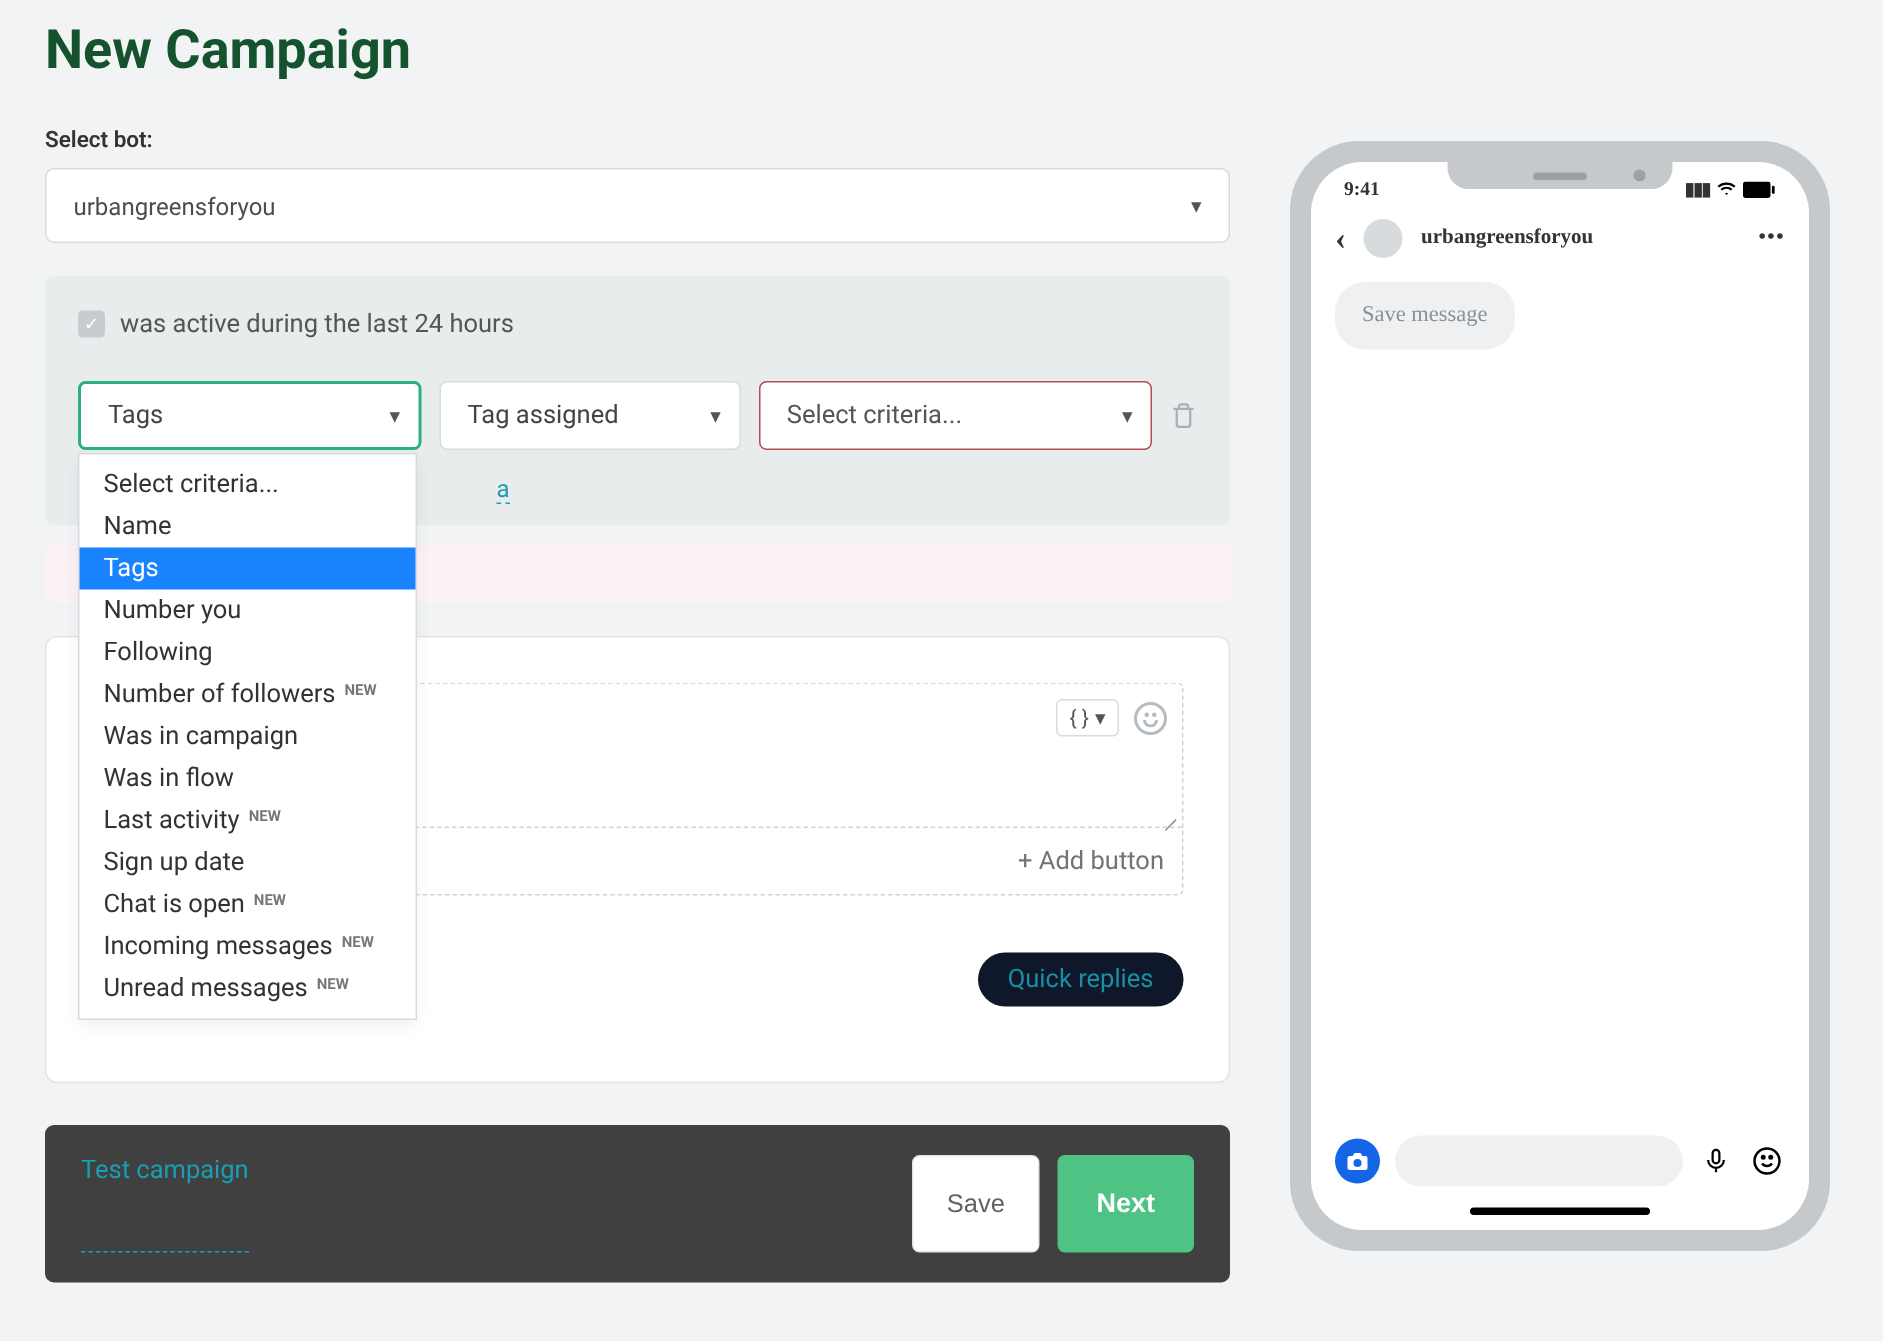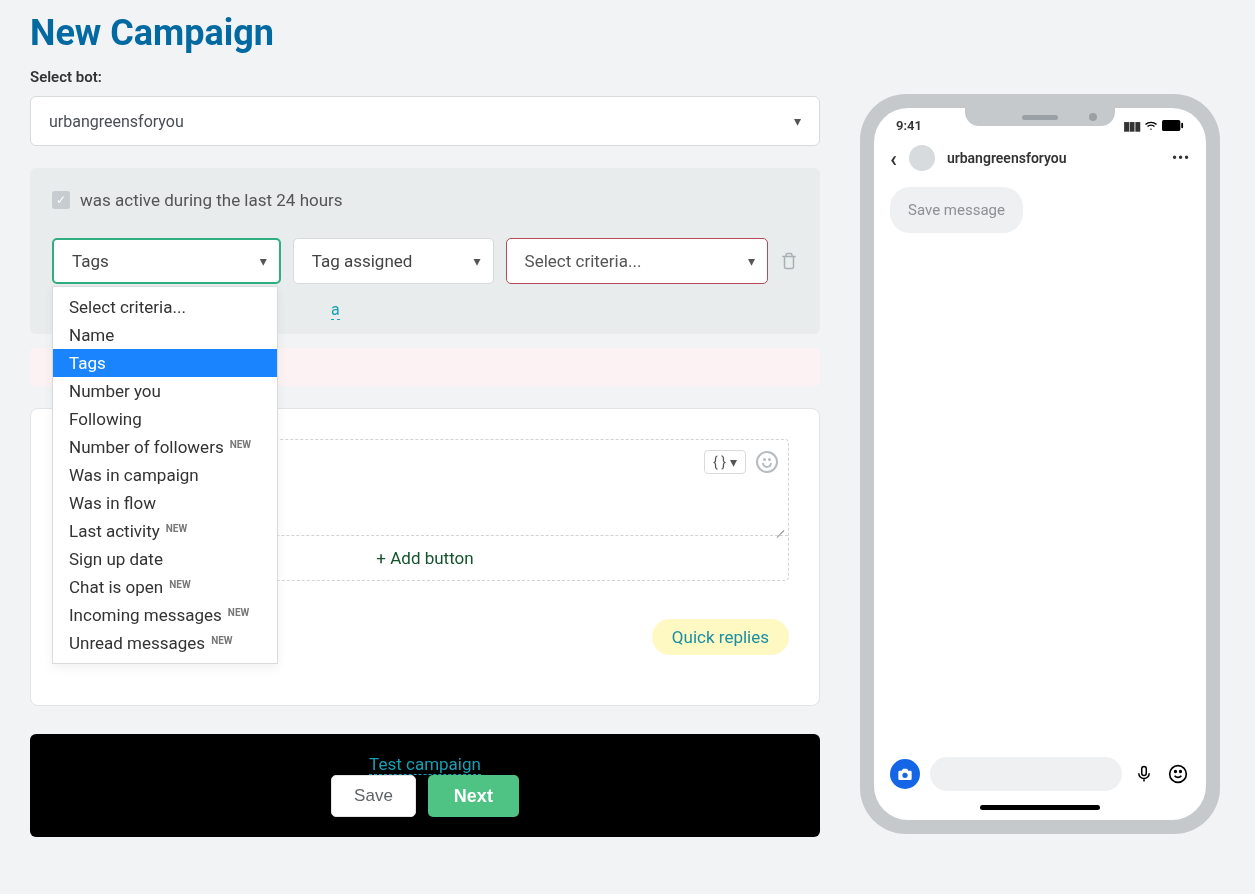--- a/index.html
+++ b/index.html
@@ -16,22 +16,22 @@
     padding: 12px 30px 20px 30px;
     gap: 40px;
   }
   .left {
     flex: 1;
     max-width: 790px;
   }
   h1 {
     font-size: 36px;
     font-weight: 700;
-    color: #0369a1;
-    margin-bottom: 14px;
+    color: #14532d;
+    margin-bottom: 30px;
   }
   .label {
     font-weight: 600;
     color: #333;
     margin-bottom: 10px;
     font-size: 15px;
   }
   .bot-select {
     width: 100%;
     height: 50px;
@@ -199,24 +199,24 @@
     position: absolute;
     bottom: 4px; right: 4px;
     width: 10px; height: 10px;
   }
   .resize-handle::before, .resize-handle::after {
     content: ""; position: absolute; background: #999;
   }
   .resize-handle::before { width: 10px; height: 1px; bottom: 0; right: 0; transform: rotate(-45deg); transform-origin: right; }
   .resize-handle::after { width: 5px; height: 1px; bottom: 0; right: 0; transform: rotate(-45deg); transform-origin: right; }
   .add-btn-row {
-    text-align: center;
+    text-align: right;
     padding: 12px;
     font-size: 17px;
-    color: #14532d;
+    color: #737373;
     cursor: pointer;
   }
   .bottom-row {
     display: flex;
     justify-content: space-between;
     align-items: center;
     margin-top: 38px;
   }
   .add-link {
     color: #199fb3;
@@ -227,36 +227,34 @@
     align-items: center;
     gap: 4px;
   }
   .caret-down {
     width: 0; height: 0;
     border-left: 4px solid transparent;
     border-right: 4px solid transparent;
     border-top: 5px solid #199fb3;
   }
   .quick-replies {
-    background: #fef9c3;
+    background: #0f172a;
     color: #1a8fa3;
     border-radius: 20px;
     padding: 8px 20px;
     font-size: 17px;
     cursor: pointer;
   }
   .footer-bar {
     margin-top: 28px;
-    background: #000000;
+    background: #404040;
     border-radius: 6px;
     padding: 20px 24px;
     display: flex;
     justify-content: space-between;
-    align-items: center;
-    flex-direction: column;
   }
   .test-link {
     color: #199fb3;
     border-bottom: 1px dashed #199fb3;
     font-size: 17px;
     cursor: pointer;
   }
   .foot-btns { display: flex; gap: 12px; }
   .btn-save {
     background: #fff;
@@ -264,30 +262,31 @@
     border-radius: 5px;
     padding: 10px 22px;
     font-size: 17px;
     color: #5e6367;
     cursor: pointer;
   }
   .btn-next {
     background: #4ec384;
     border: none;
     border-radius: 5px;
-    padding: 10px 26px;
+    padding: 22px 26px;
     font-size: 18px;
     font-weight: 600;
     color: #fff;
     cursor: pointer;
   }
 
   
   .phone-wrap {
     padding-top: 82px;
+    font-family: Liberation Serif, serif;
   }
   .phone {
     width: 360px;
     height: 740px;
     background: #c5c9cc;
     border-radius: 46px;
     padding: 14px;
     position: relative;
   }
   .phone-screen {

